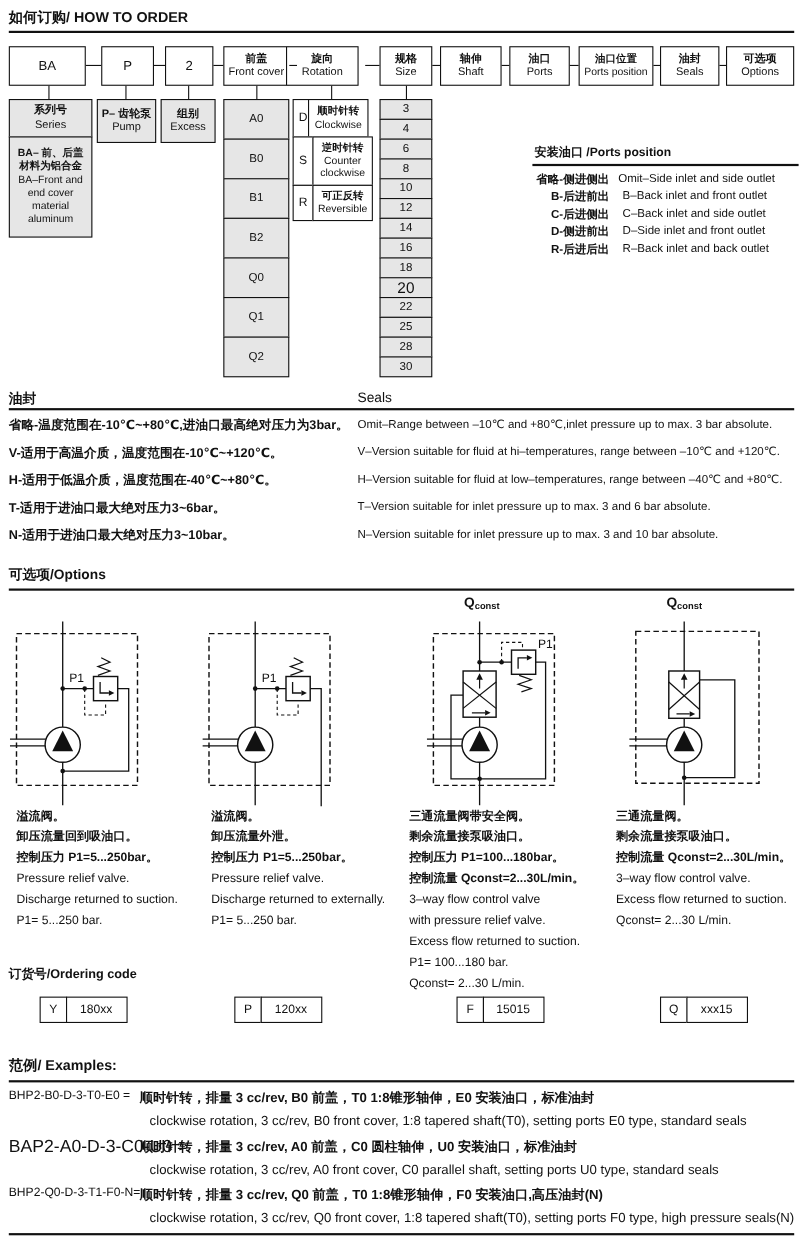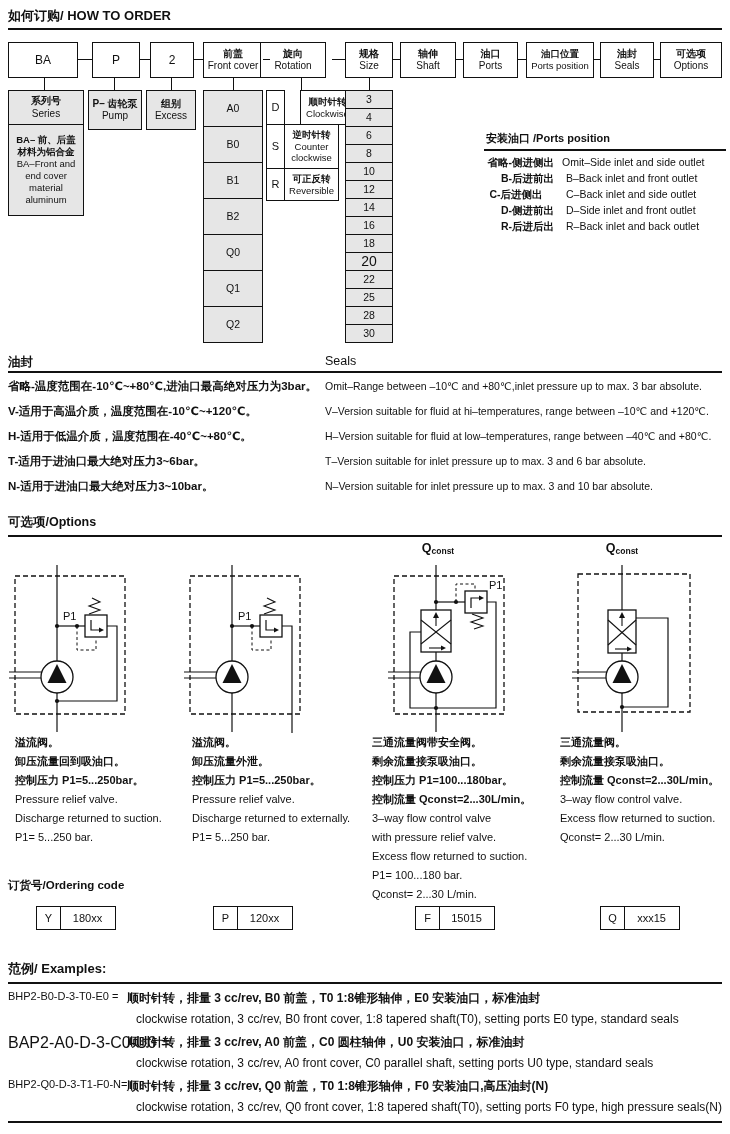--- a/index.html
+++ b/index.html
@@ -137,21 +137,21 @@
   <div class="gbox" style="left:203px;top:270px;width:60px;height:37px;font-size:10.5px">
       <span>Q1</span>
     </div>
   <div class="gbox" style="left:203px;top:306px;width:60px;height:37px;font-size:10.5px">
       <span>Q2</span>
     </div>
 
   <div class="wcell" style="left:266px;top:90px;width:19px;height:35px;font-size:11px">
       <span>D</span>
     </div>
-  <div class="wcell" style="left:300px;top:90px;width:55px;height:35px;font-size:9.5px">
+  <div class="wcell" style="left:280px;top:90px;width:55px;height:35px;font-size:9.5px">
     <span class="zh">顺时针转</span>
     <span class="pre">Clockwise</span>
     </div>
   <div class="wcell" style="left:266px;top:124px;width:19px;height:45px;font-size:11px">
       <span>S</span>
     </div>
   <div class="wcell" style="left:284px;top:124px;width:55px;height:45px;font-size:9.5px">
     <span class="zh">逆时针转</span>
     <span class="pre">Counter
 clockwise</span>
@@ -206,21 +206,21 @@
   <div class="gbox" style="left:345px;top:324px;width:48px;height:19px;font-size:10.5px">
       <span>30</span>
     </div>
 
   <div class="t zh" style="left:486px;top:131px;font-size:11px">安装油口 /Ports position</div>
   <div class="rule" style="left:484px;top:149px;width:242px;height:2px"></div>
   <div class="t zh" style="left:478px;top:156px;width:76px;text-align:right;font-size:10.5px">省略-侧进侧出</div>
   <div class="t" style="left:562px;top:156px;font-size:10.5px">Omit–Side inlet and side outlet</div>
   <div class="t zh" style="left:478px;top:172px;width:76px;text-align:right;font-size:10.5px">B-后进前出</div>
   <div class="t" style="left:566px;top:172px;font-size:10.5px">B–Back inlet and front outlet</div>
-  <div class="t zh" style="left:478px;top:188px;width:76px;text-align:center;font-size:10.5px">C-后进侧出</div>
+  <div class="t zh" style="left:478px;top:188px;width:76px;text-align:right;font-size:10.5px">C-后进侧出</div>
   <div class="t" style="left:566px;top:188px;font-size:10.5px">C–Back inlet and side outlet</div>
   <div class="t zh" style="left:478px;top:204px;width:76px;text-align:right;font-size:10.5px">D-侧进前出</div>
   <div class="t" style="left:566px;top:204px;font-size:10.5px">D–Side inlet and front outlet</div>
   <div class="t zh" style="left:478px;top:220px;width:76px;text-align:right;font-size:10.5px">R-后进后出</div>
   <div class="t" style="left:566px;top:220px;font-size:10.5px">R–Back inlet and back outlet</div>
 
   <div class="t zh" style="left:8px;top:354px;font-size:12.5px">油封</div>
   <div class="t" style="left:325px;top:354px;font-size:12.5px">Seals</div>
   <div class="rule" style="left:8px;top:371px;width:714px;height:2px"></div>
   <div class="t zh" style="left:8px;top:379px;font-size:11.5px">省略-温度范围在-10℃~+80℃,进油口最高绝对压力为3bar。</div>

